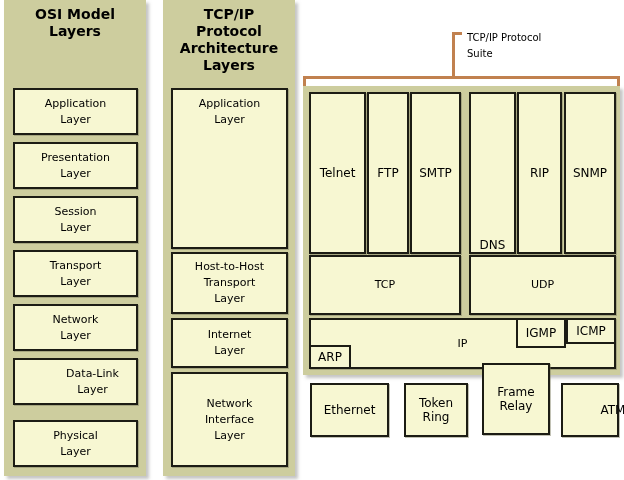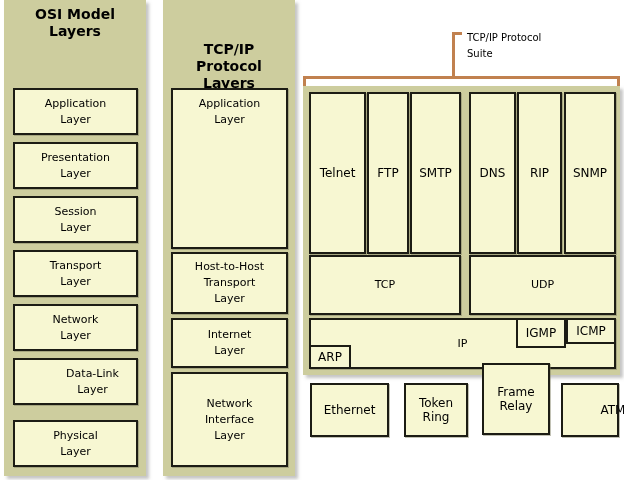--- a/index.html
+++ b/index.html
@@ -77,23 +77,24 @@
   <span style="white-space:pre-line;">Data-Link
 Layer</span>
 </div>
 <div class="box" style="left:13px;top:420px;width:125px;height:47px;">
   <span style="white-space:pre-line;">Physical
 Layer</span>
 </div>
 
 <div class="panel" style="left:163px;top:0;width:132px;height:476px;"></div>
 
-<div class="col-title" style="left:163px;width:132px;top:6px;margin-top:35px;">
+<div class="col-title" style="left:163px;width:132px;top:6px;">
   <div>TCP/IP</div>
   <div>Protocol</div>
+  <div>Architecture</div>
   <div>Layers</div>
 </div>
 
 <div class="box" style="left:171px;top:88px;width:117px;height:161px;align-items:flex-start;padding-top:6px;">
   <span style="white-space:pre-line;width:100%;">Application
 Layer</span>
 </div>
 <div class="box" style="left:171px;top:252px;width:117px;height:62px;">
   <span style="white-space:pre-line;">Host-to-Host
 Transport
@@ -126,21 +127,21 @@
 <div class="box small" style="left:309px;top:92px;width:57px;height:162px;">
   <span>Telnet</span>
 </div>
 <div class="box small" style="left:367px;top:92px;width:42px;height:162px;">
   <span>FTP</span>
 </div>
 <div class="box small" style="left:410px;top:92px;width:51px;height:162px;">
   <span>SMTP</span>
 </div>
 
-<div class="box small" style="left:469px;top:92px;width:47px;height:162px;">
+<div class="box small" style="left:469px;top:92px;width:47px;height:162px;align-items:flex-end;">
   <span>DNS</span>
 </div>
 <div class="box small" style="left:517px;top:92px;width:45px;height:162px;">
   <span>RIP</span>
 </div>
 <div class="box small" style="left:564px;top:92px;width:52px;height:162px;">
   <span>SNMP</span>
 </div>
 
 <div class="box" style="left:309px;top:255px;width:152px;height:60px;">

